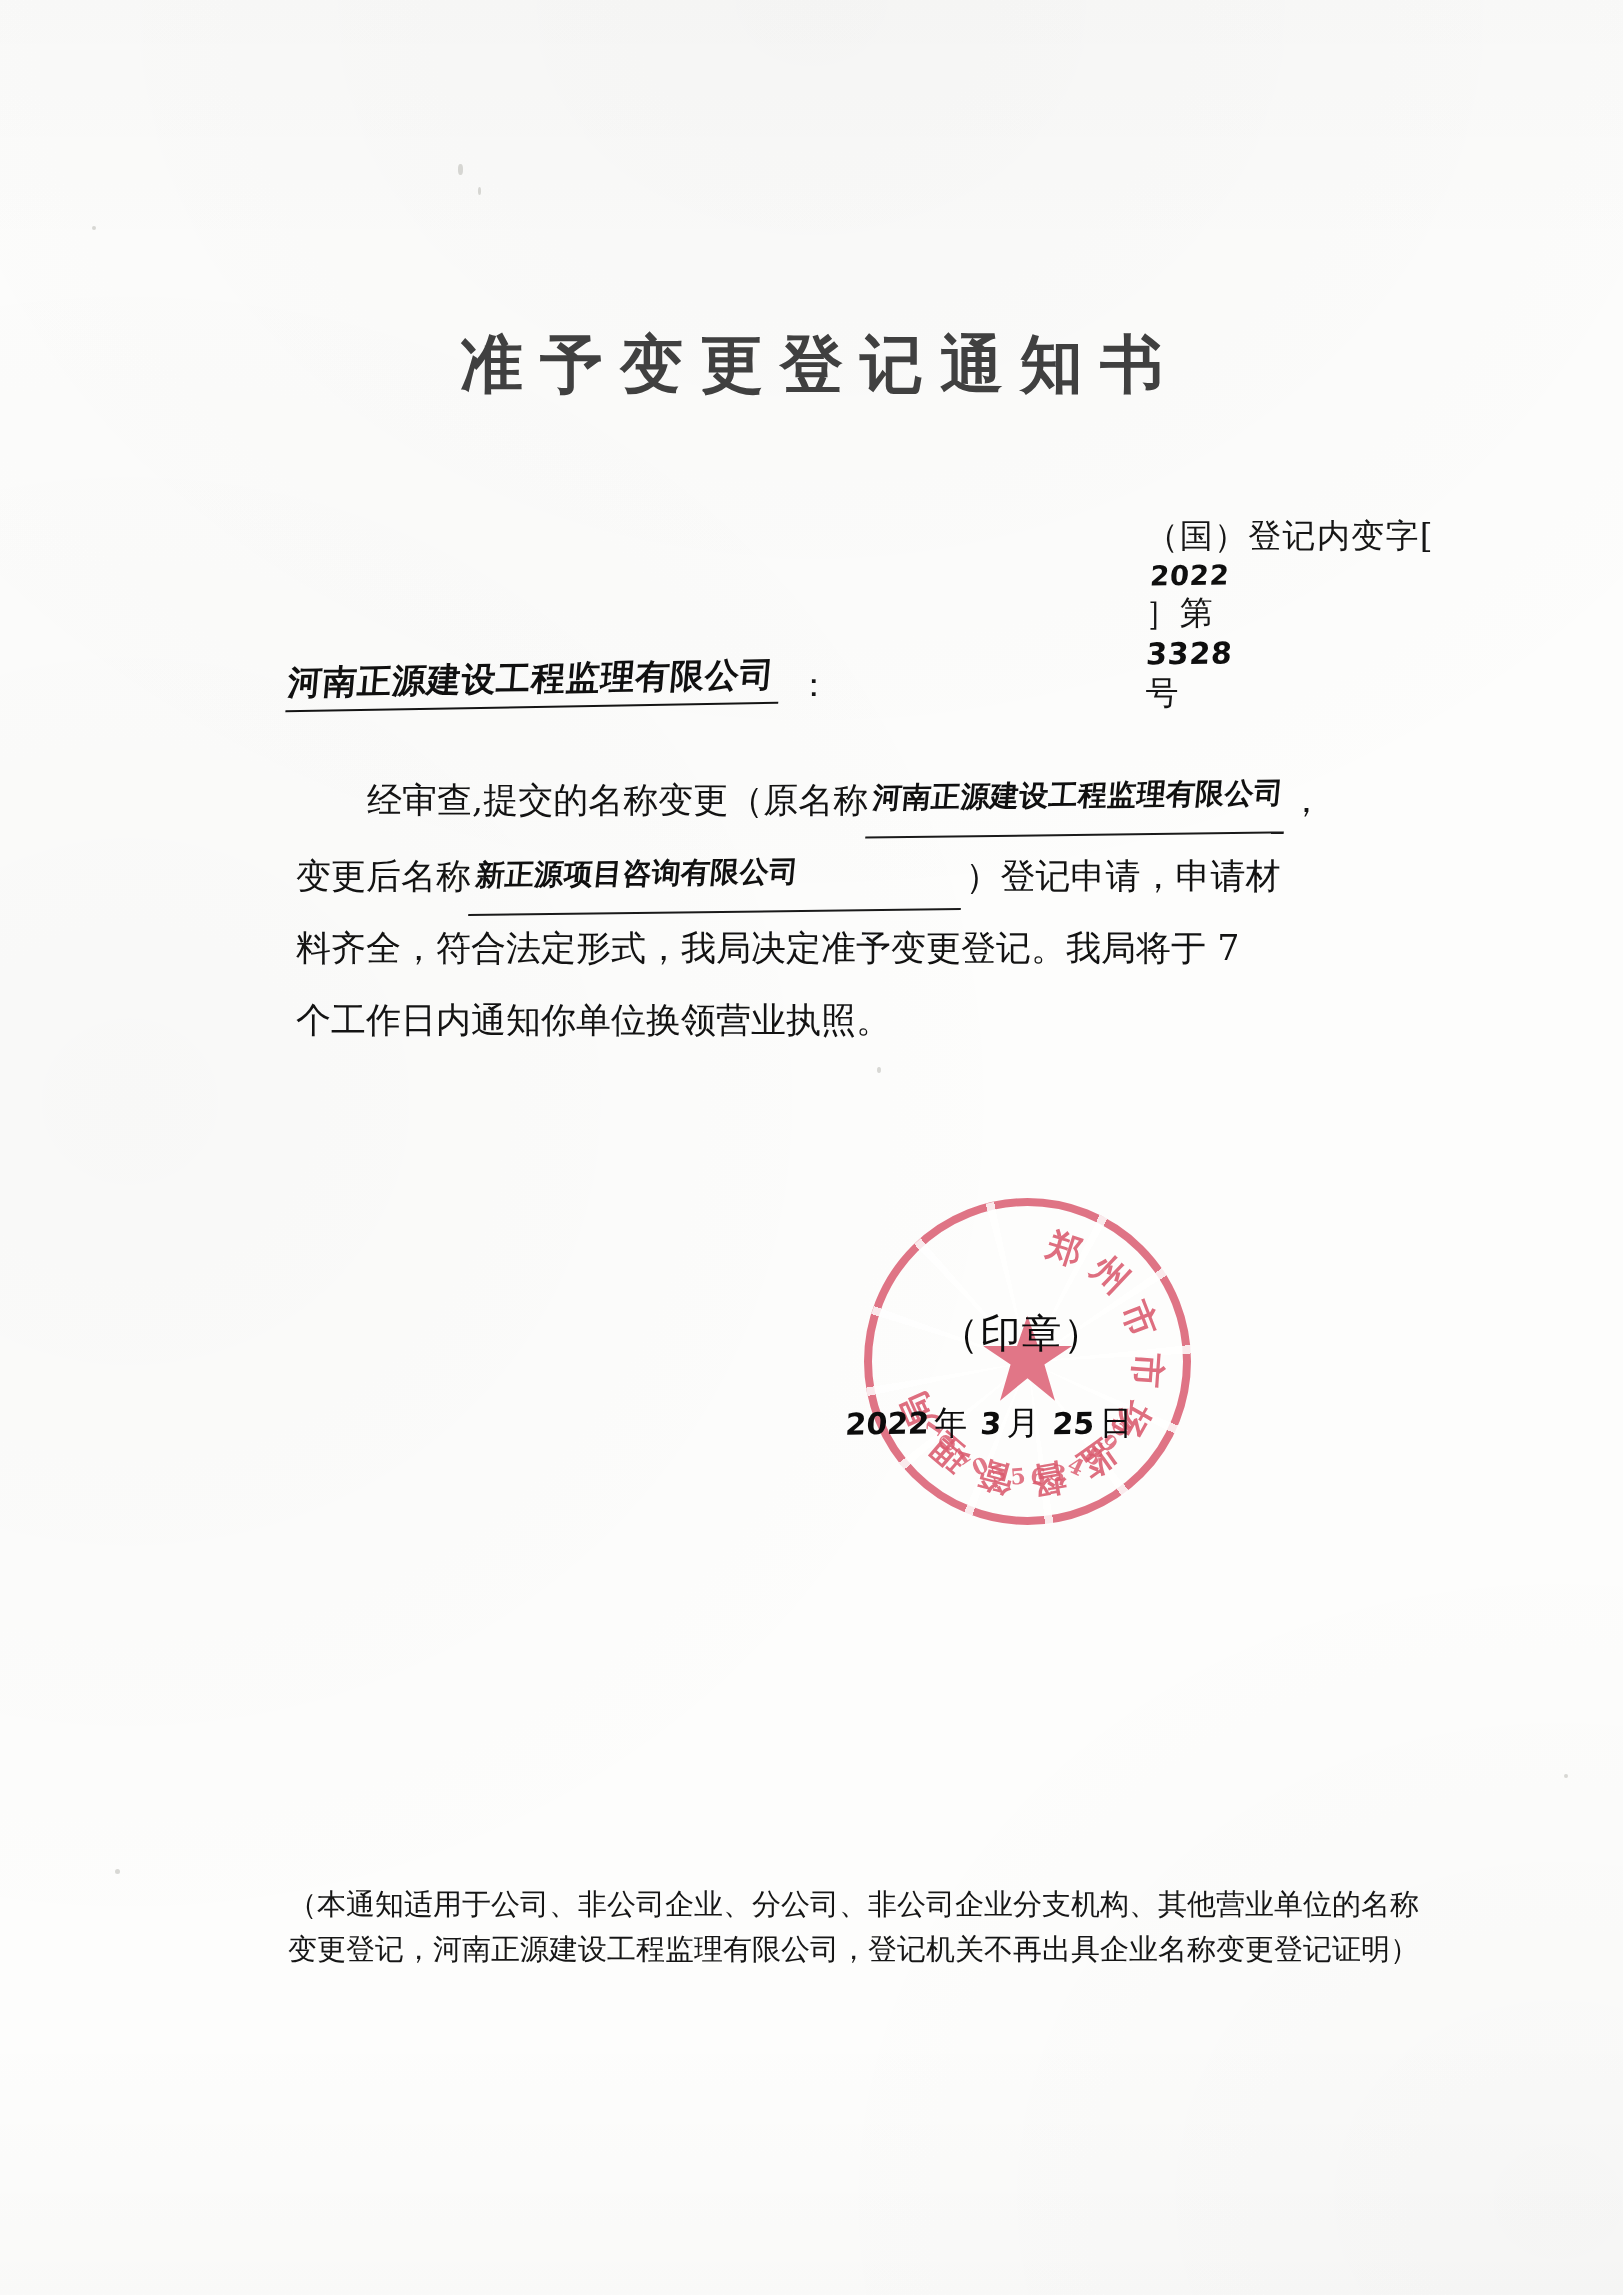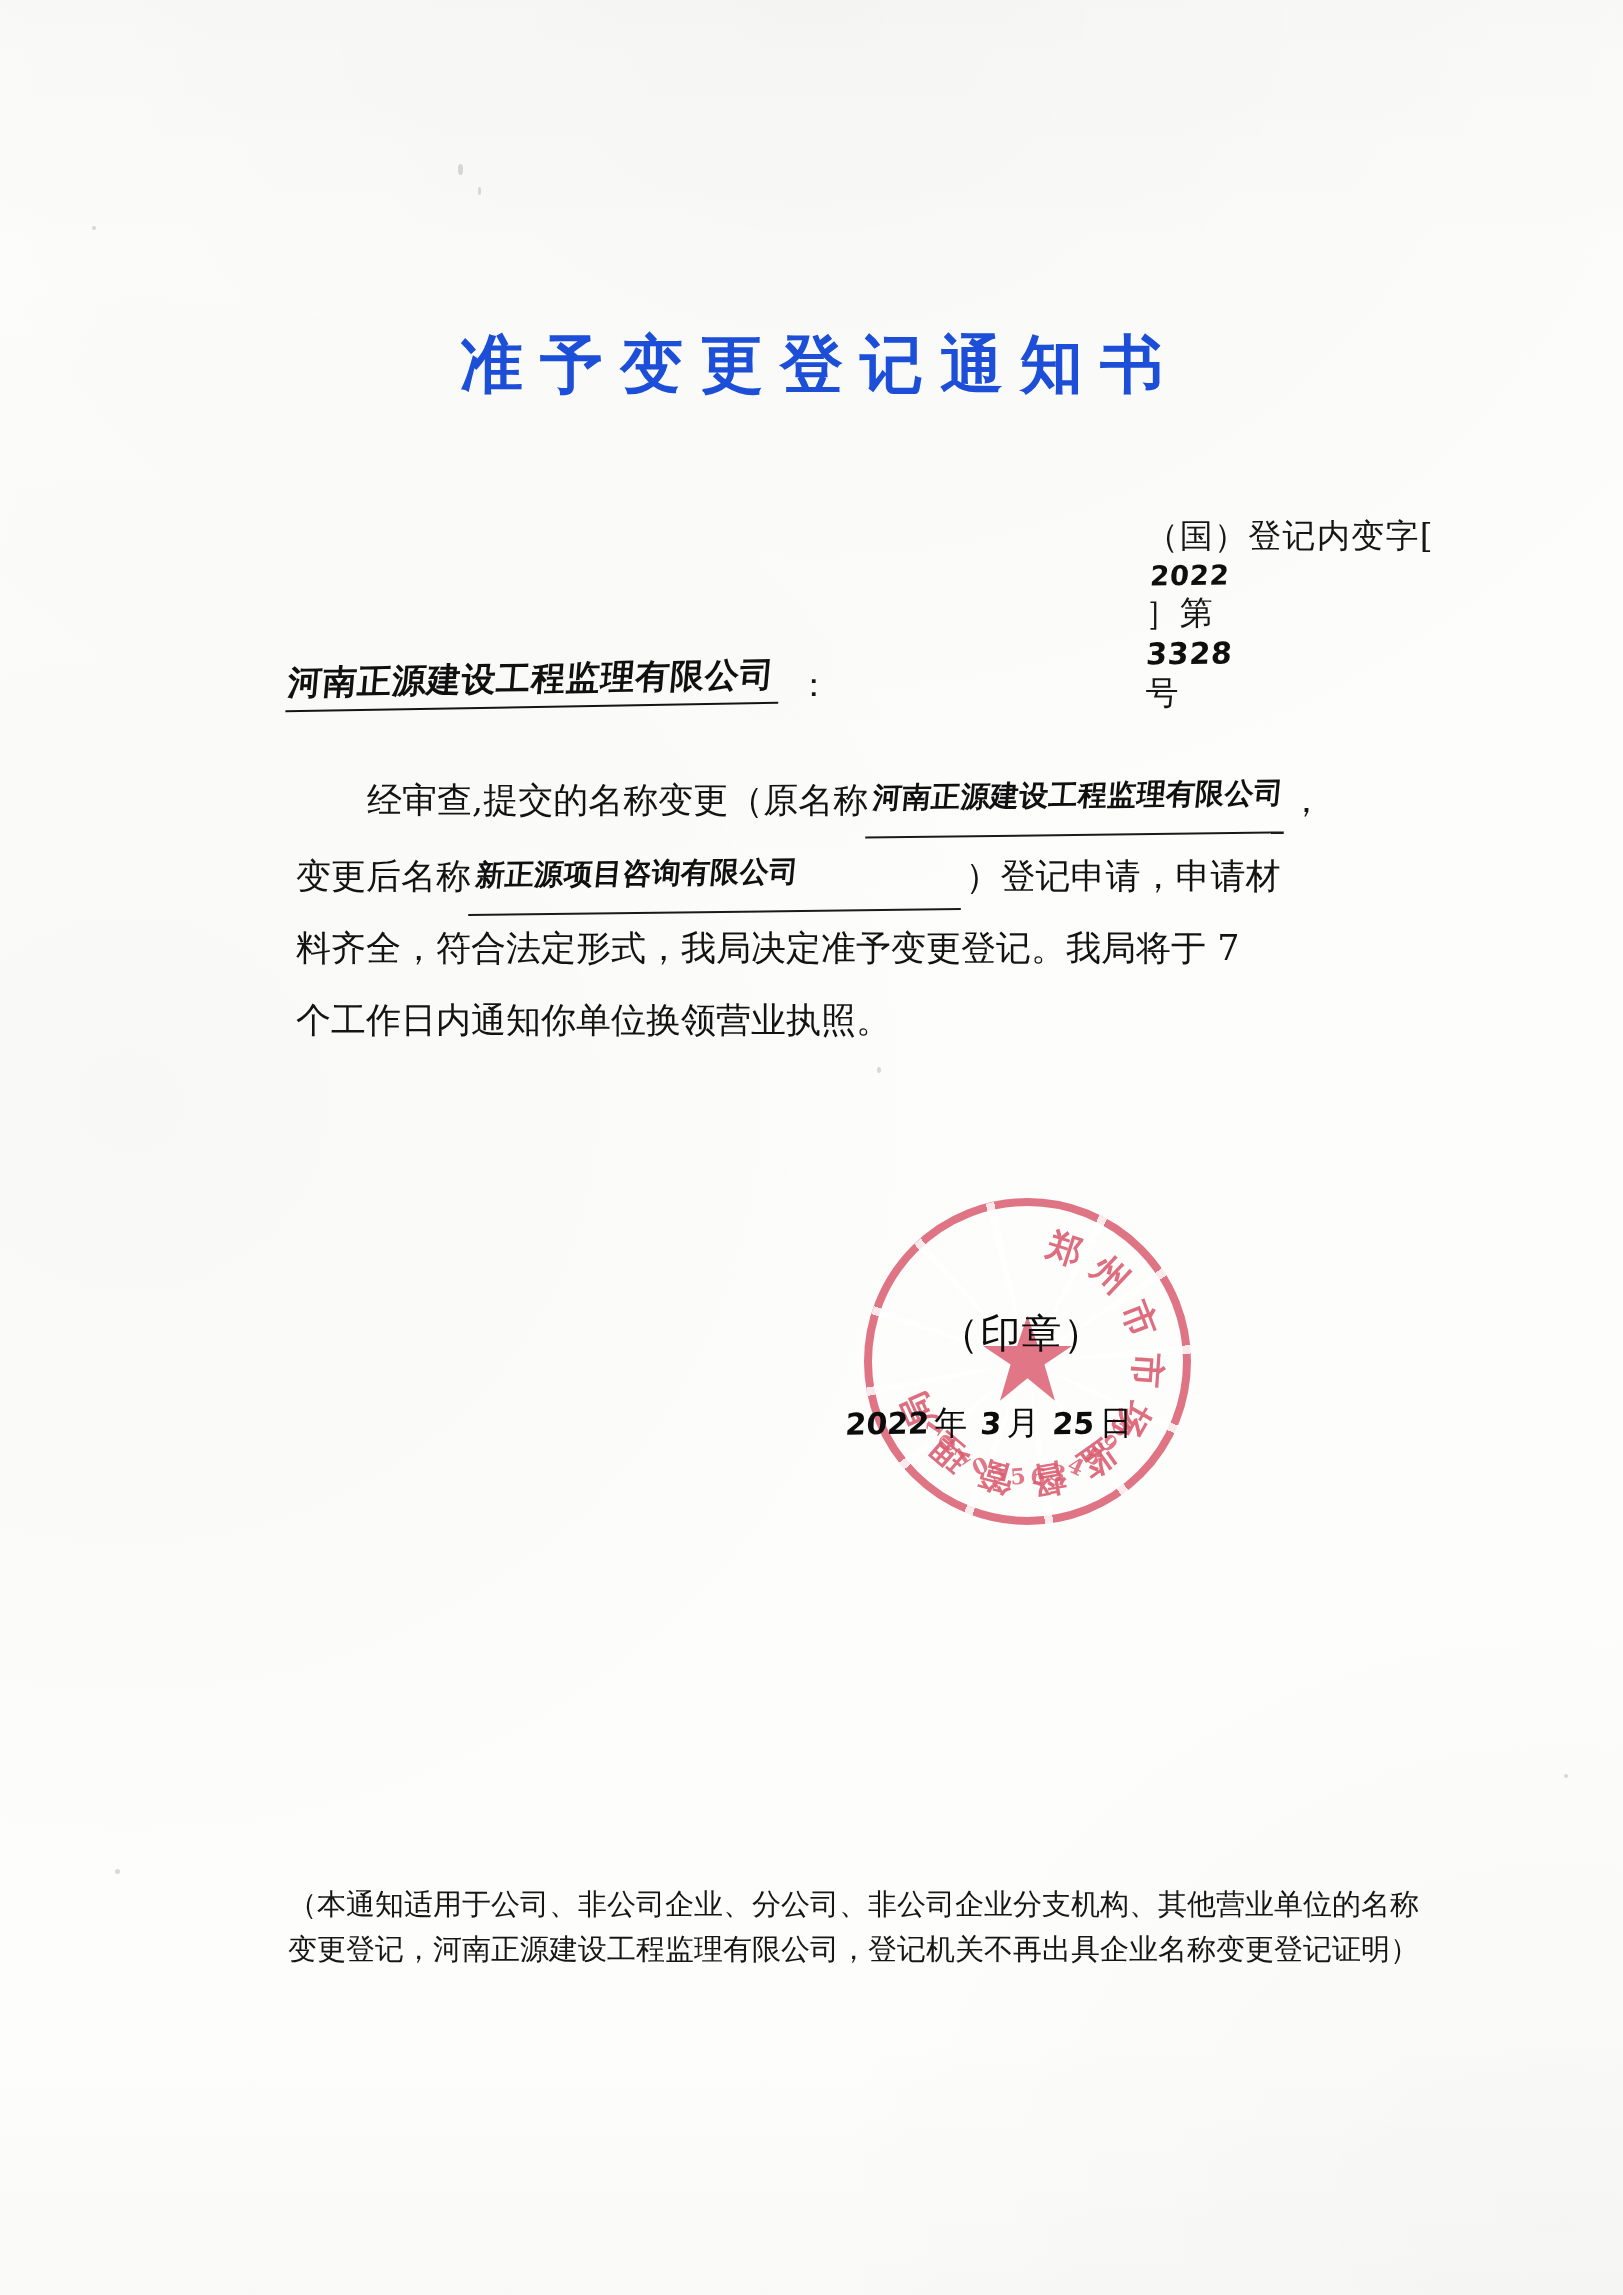--- a/index.html
+++ b/index.html
@@ -43,21 +43,21 @@
     position: absolute;
     left: 0;
     right: 0;
     top: 322px;
     text-align: center;
     font-family: "DejaVu Serif", "Liberation Serif", serif;
     font-size: 63px;
     font-weight: 700;
     letter-spacing: 17px;
     text-indent: 17px;
-    color: #1d4ed8;
+    color: #404040;
     white-space: nowrap;
   }
 
   
   .doc-number {
     position: absolute;
     top: 514px;
     right: 189px;
     font-size: 33px;
     letter-spacing: 1.3px;

